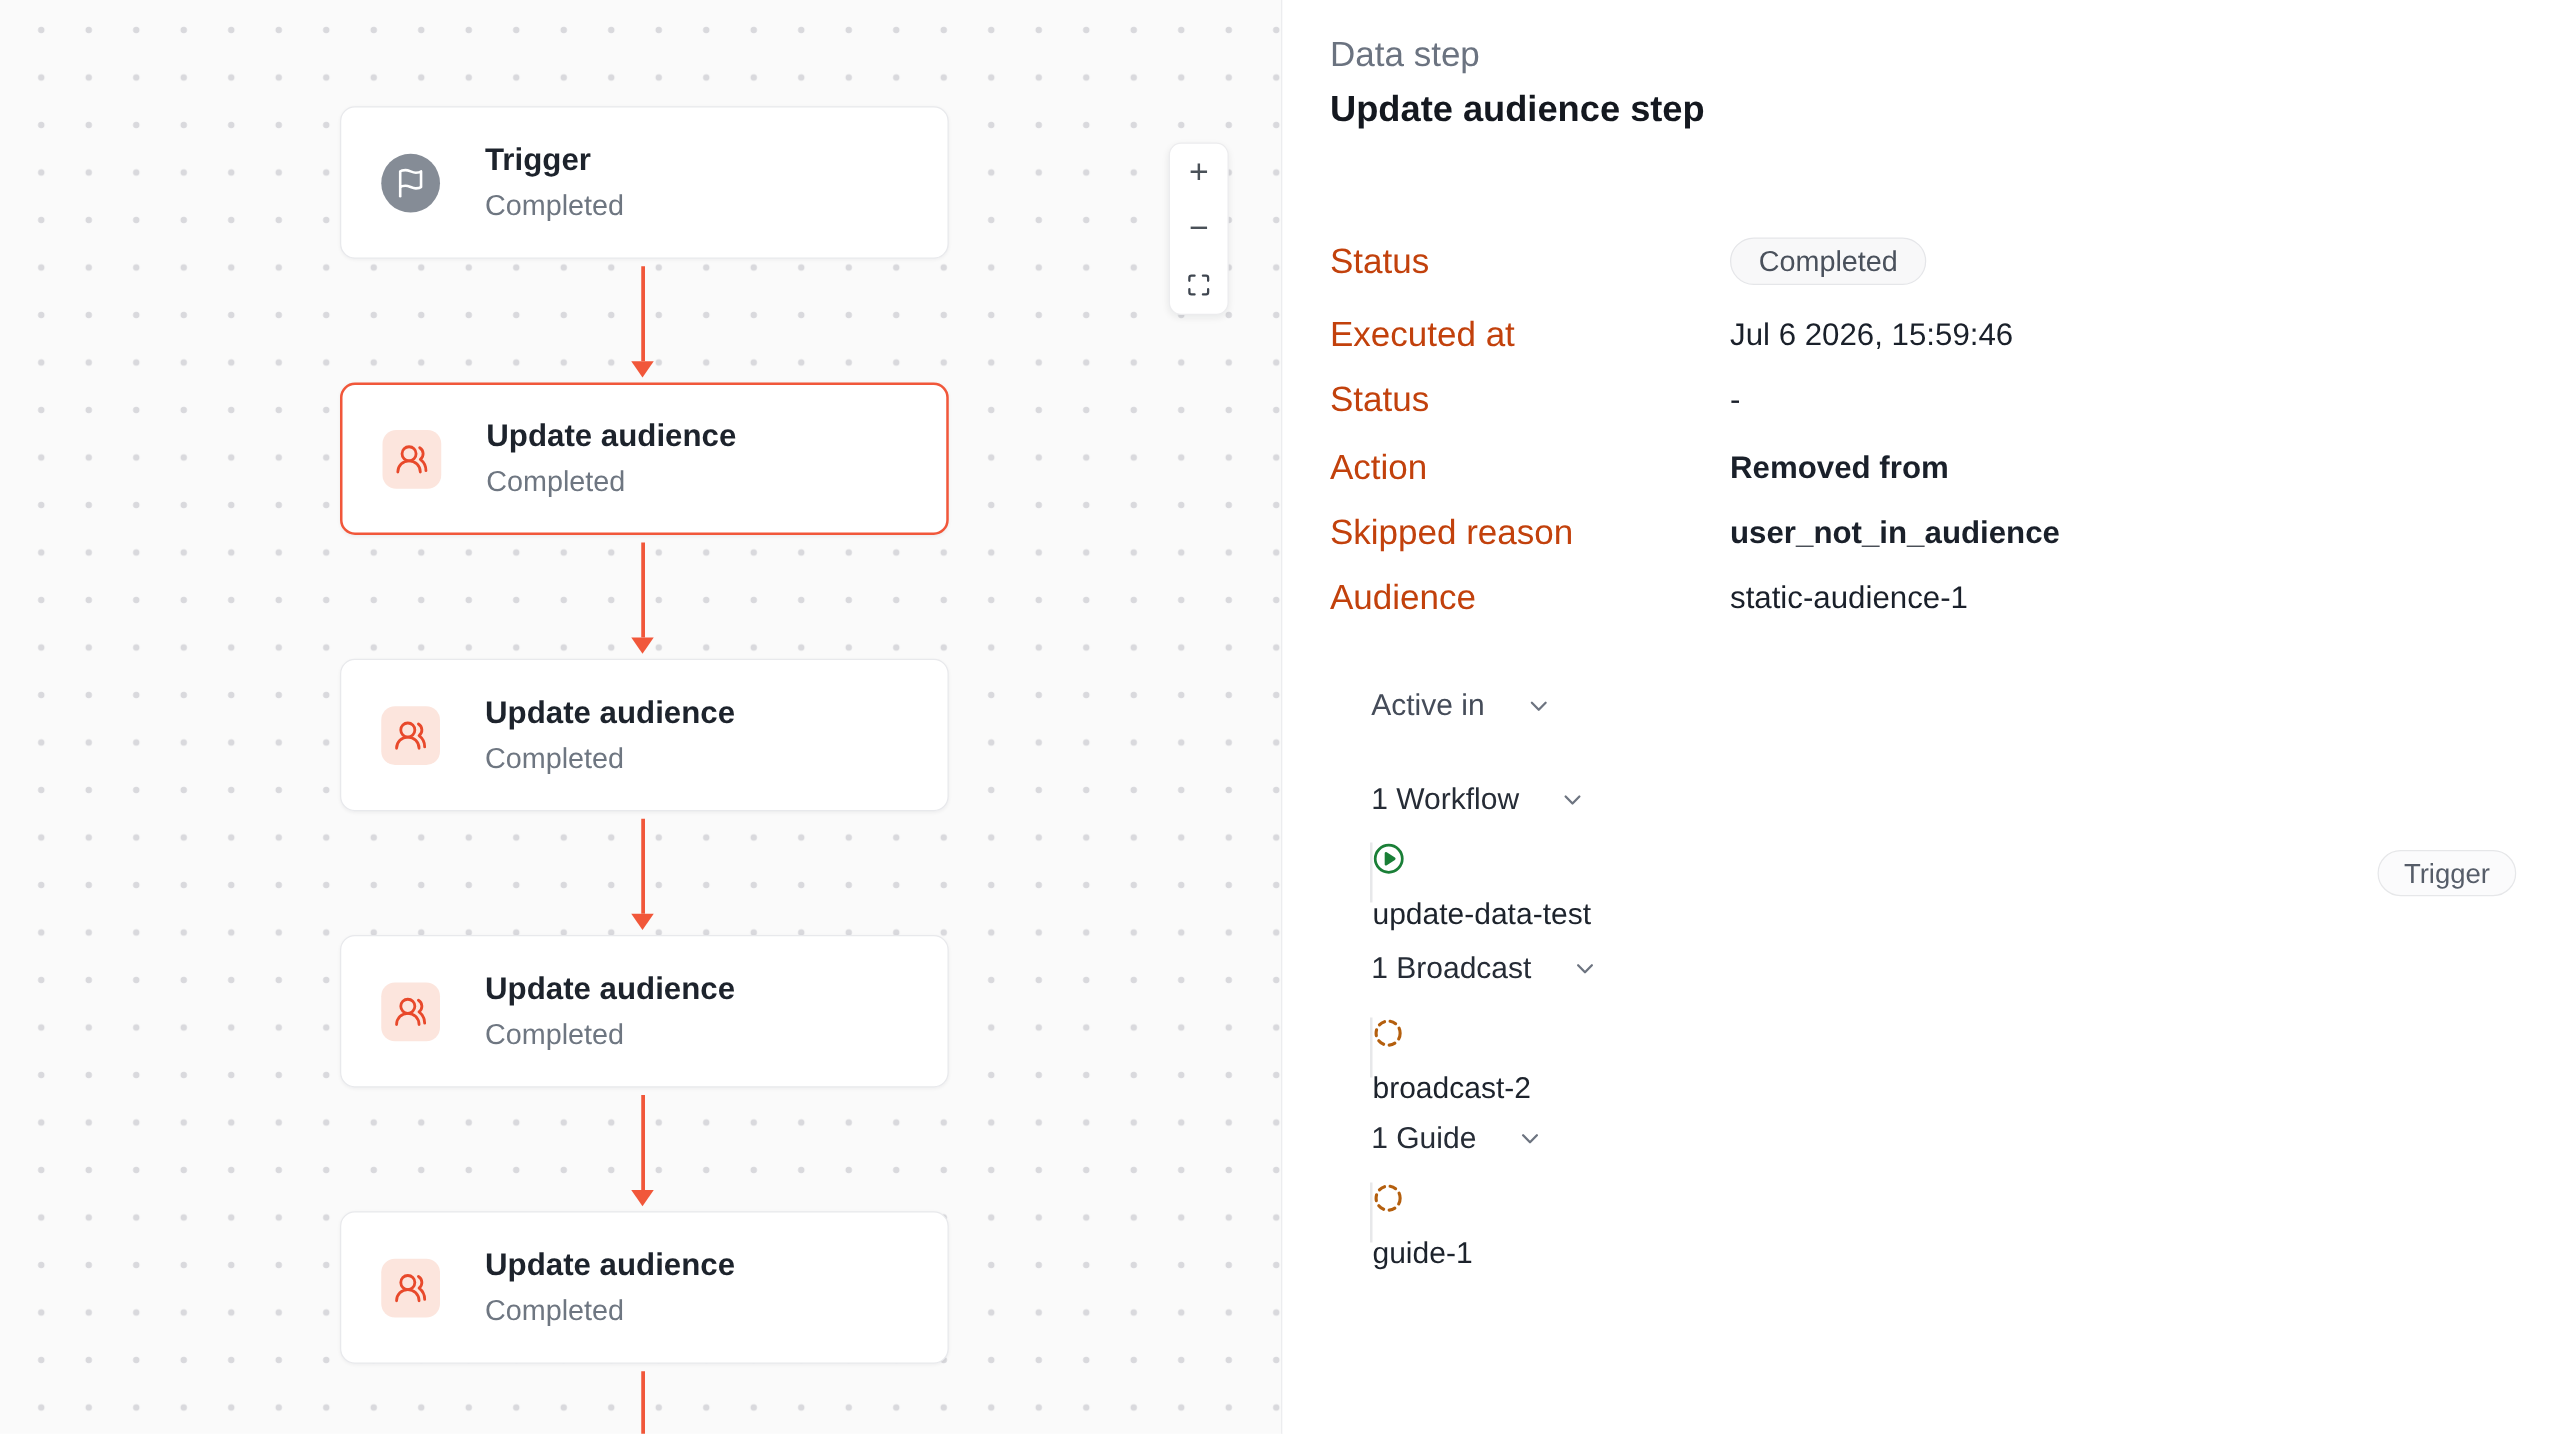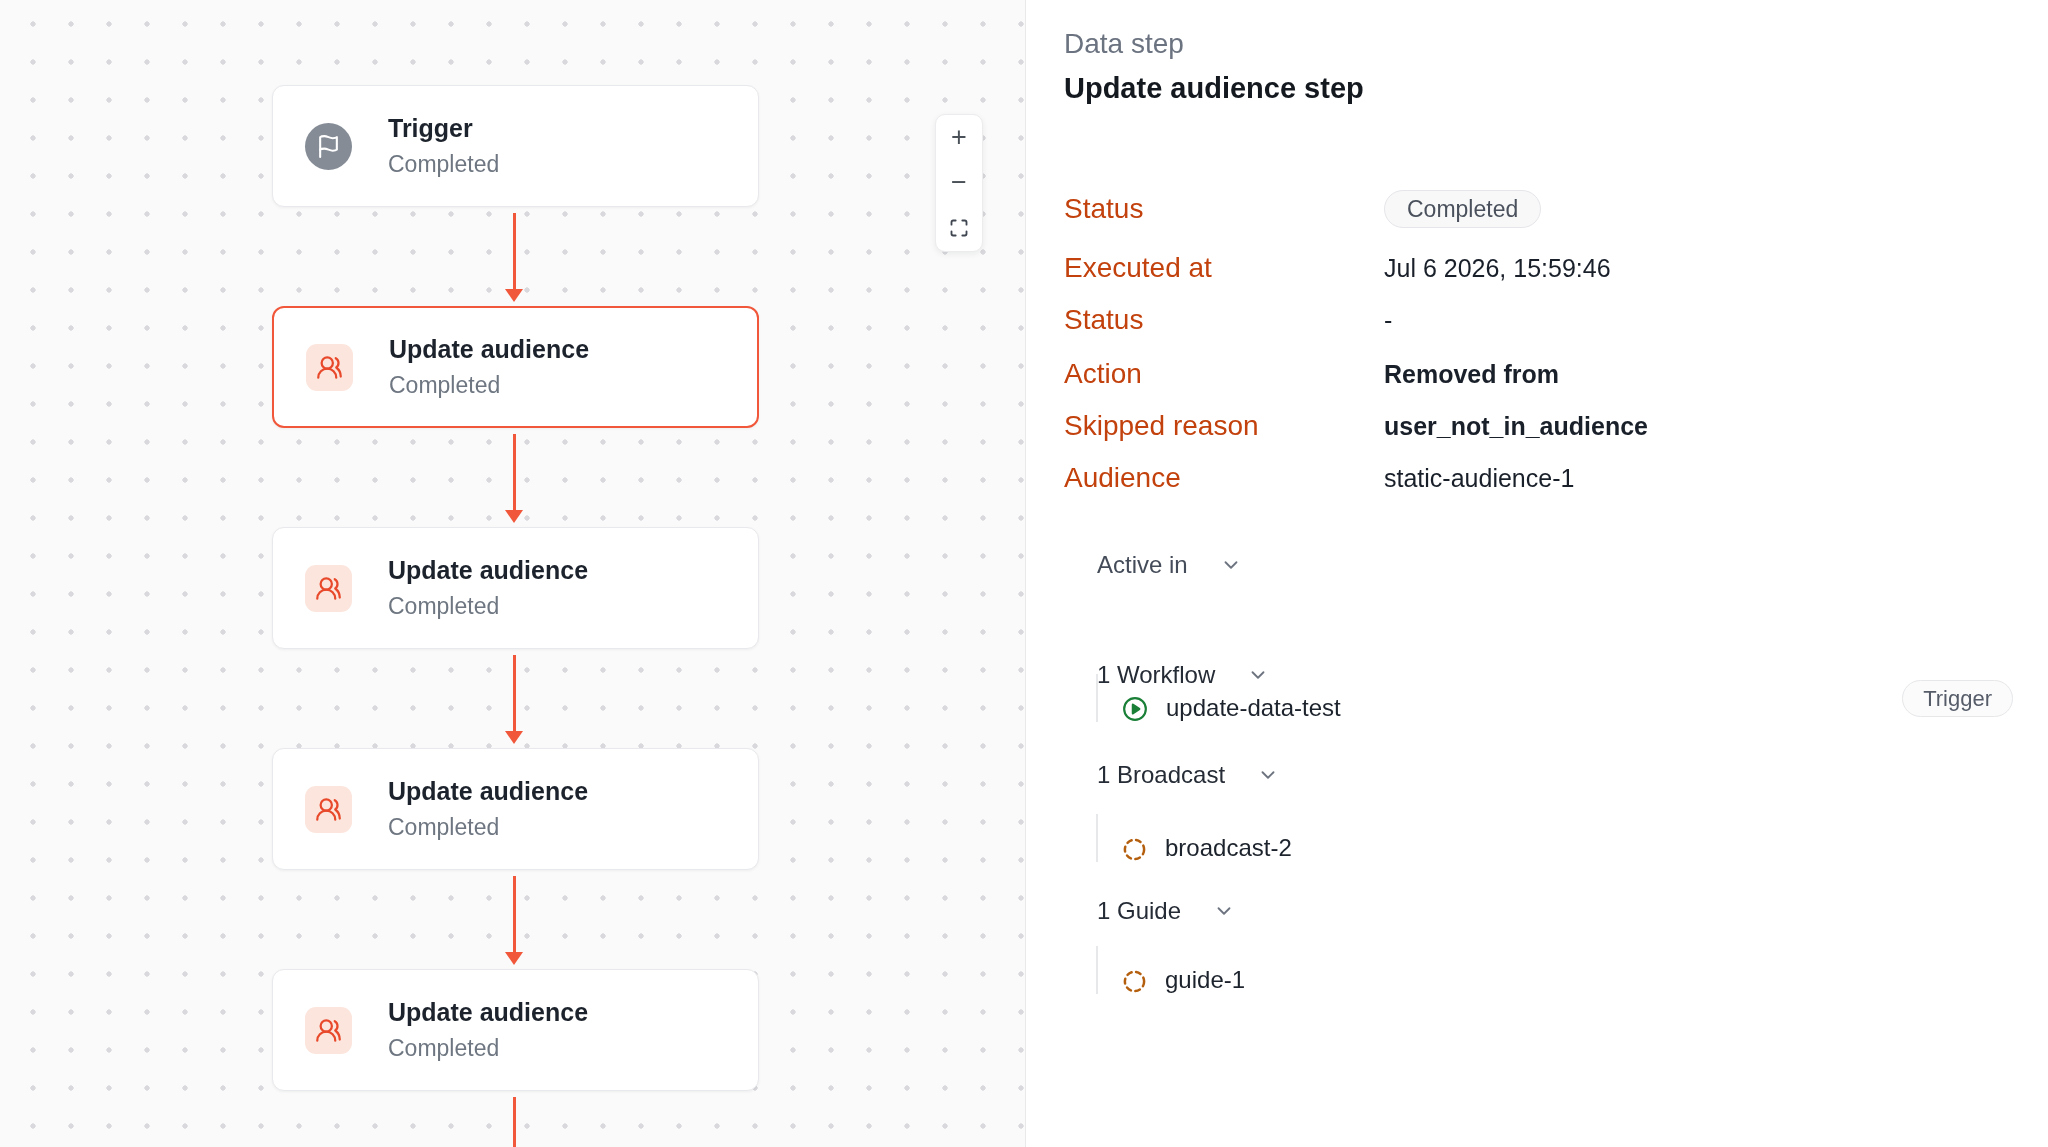--- a/index.html
+++ b/index.html
@@ -53,24 +53,24 @@
   .row .value { font-size:25px; color:#1a202a; }
   .row .value.em { font-weight:700; }
   .badge { display:inline-flex; align-items:center; height:38px; padding:0 22px;
     border-radius:19px; background:#f8f8f9; border:1px solid #e5e6e9;
     color:#4a515c; font-size:23px; }
   .link { color:#2c63e8; text-decoration:none; cursor:pointer; }
 
   .section-header { position:absolute; left:71px; display:flex; align-items:center; gap:32px;
     font-size:24px; color:#454c59; cursor:pointer; }
   .section-header.groups { color:#262c36; }
-  .h-active{top:551px}.h-workflow{top:661px}.h-broadcast{top:761px}.h-guide{top:897px}
+  .h-active{top:551px}.h-workflow{top:626px}.h-broadcast{top:761px}.h-guide{top:897px}
 
   .tree-item { position:absolute; left:70px; height:48px; border-left:2px solid #e7e8ea;
-    padding-left:24px; display:flex; align-items:flex-end; gap:18px; cursor:pointer; }
+    display:flex; align-items:flex-start; gap:18px; cursor:pointer;flex-direction:column; }
   .i-workflow{top:674px}.i-broadcast{top:814px}.i-guide{top:946px}
   .tree-item .name { font-size:24px; color:#1d232c; }
 
   .trigger-pill { position:absolute; right:35px; top:680px; height:37px; padding:0 20px;
     display:flex; align-items:center; border-radius:19px; border:1px solid #e6e7e9;
     background:#fbfbfc; color:#565d69; font-size:22px; }
 
   svg { display:block; }
 </style>
 </head>

